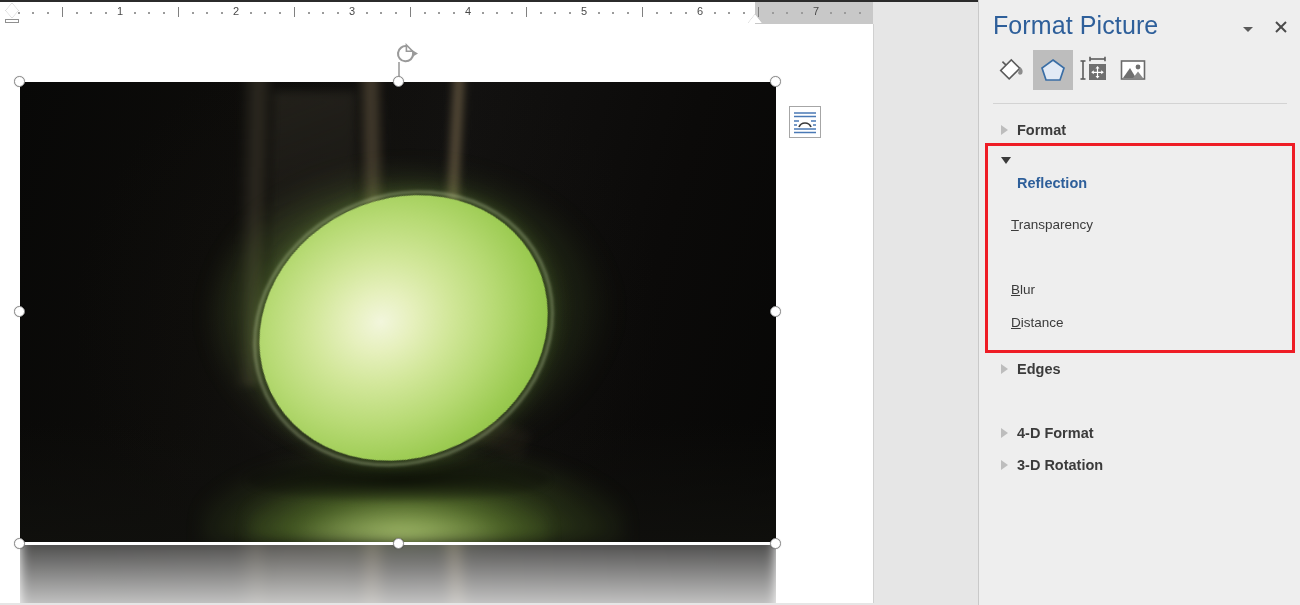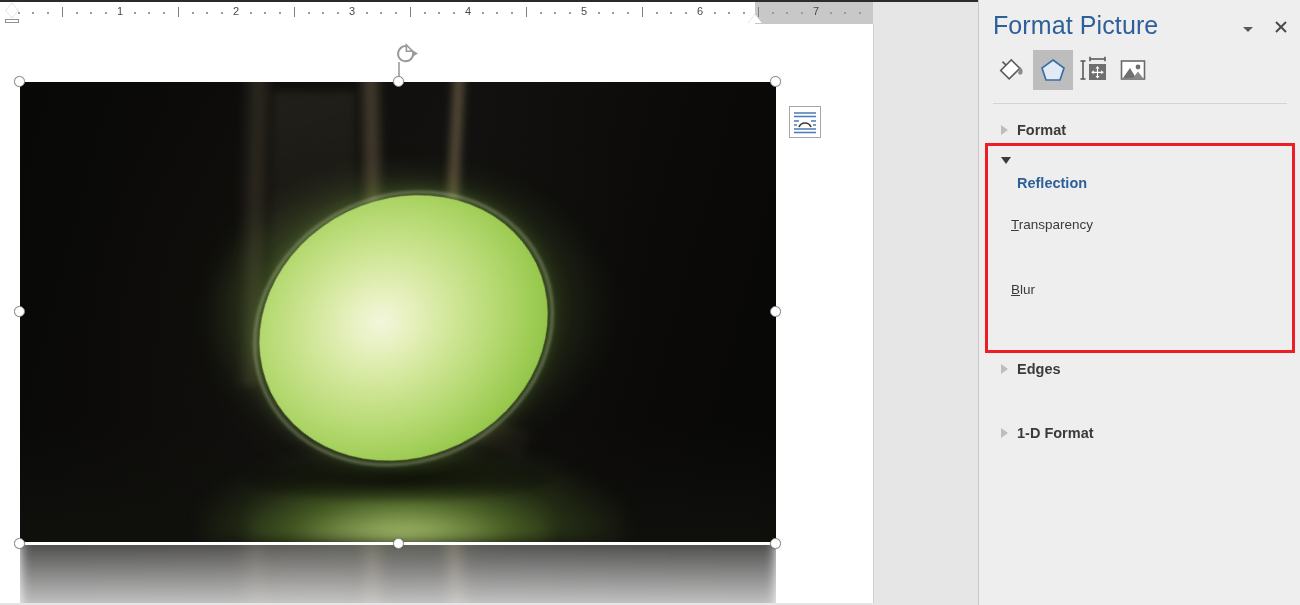--- a/index.html
+++ b/index.html
@@ -572,26 +572,34 @@
       <span class="ctl-label"><u>T</u>ransparency</span>
 
     </div>
 
 
     <div class="ctl-row" style="top:278px;">
       <span class="ctl-label"><u>B</u>lur</span>
 
     </div>
 
+    <div class="ctl-row" style="top:311px;">
+      <span class="ctl-label"><u>D</u>istance</span>
+
+    </div>
 
     <div class="acc-head" style="top:357px;">
       <span class="acc-arrow collapsed"></span>
       <span class="acc-label">Edges</span>
     </div>
     <div class="acc-head" style="top:421px;">
       <span class="acc-arrow collapsed"></span>
-      <span class="acc-label">1-D Format</span>
+      <span class="acc-label">4-D Format</span>
+    </div>
+    <div class="acc-head" style="top:453px;">
+      <span class="acc-arrow collapsed"></span>
+      <span class="acc-label">3-D Rotation</span>
     </div>
   </div>
 
   <div id="red-box"></div>
 
 </div>
 
 </body></html>

